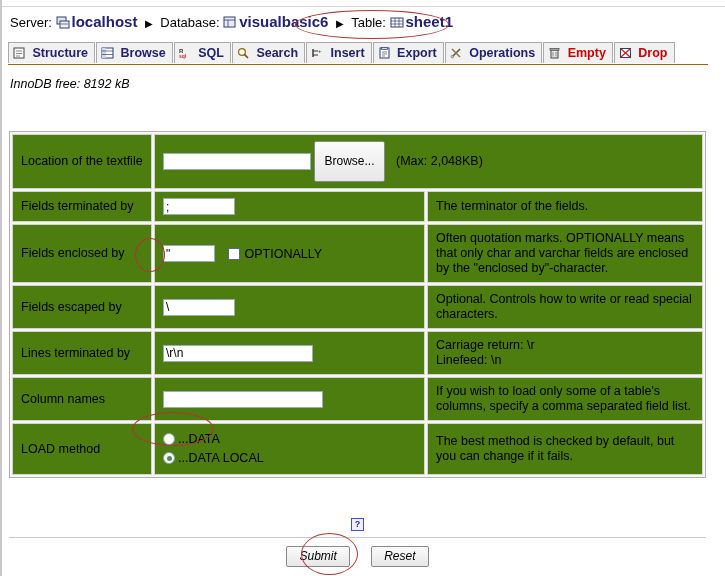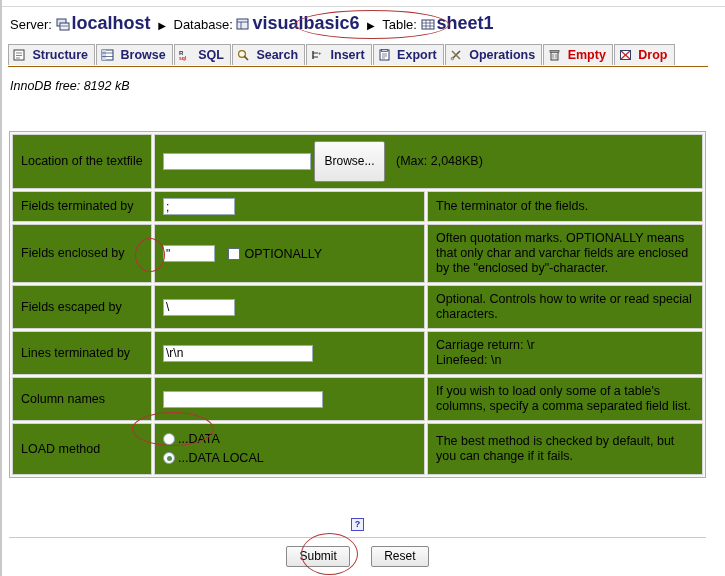--- a/index.html
+++ b/index.html
@@ -33,21 +33,21 @@
     font-size: 13px;
     color: #000;
     white-space: nowrap;
     position: relative;
   }
   .breadcrumb .lbl { color: #000; }
   .breadcrumb .crumb-link {
     color: #222270;
     font-weight: bold;
     text-decoration: none;
-    font-size: 18px;
+    font-size: 15px;
   }
   .breadcrumb .sep {
     color: #000;
     font-size: 10px;
     padding: 0 4px;
   }
   .ico {
     display: inline-block;
     vertical-align: -2px;
     margin-right: 2px;
@@ -203,21 +203,21 @@
     cursor: pointer;
   }
   .hr {
     border-top: 1px solid #c9c9c9;
     margin-top: 6px;
   }
   .btn-row {
     text-align: center;
     padding-top: 8px;
   }
-  .btn-row .btn { margin: 0 9px; padding: 2px 12px; }
+  .btn-row .btn { margin: 0 9px; padding: 2px 12px; font-style: italic; }
 
   
   .ann {
     position: absolute;
     border: 1.4px solid #b03535;
     border-radius: 50%;
     pointer-events: none;
     z-index: 40;
     background: transparent;
   }

